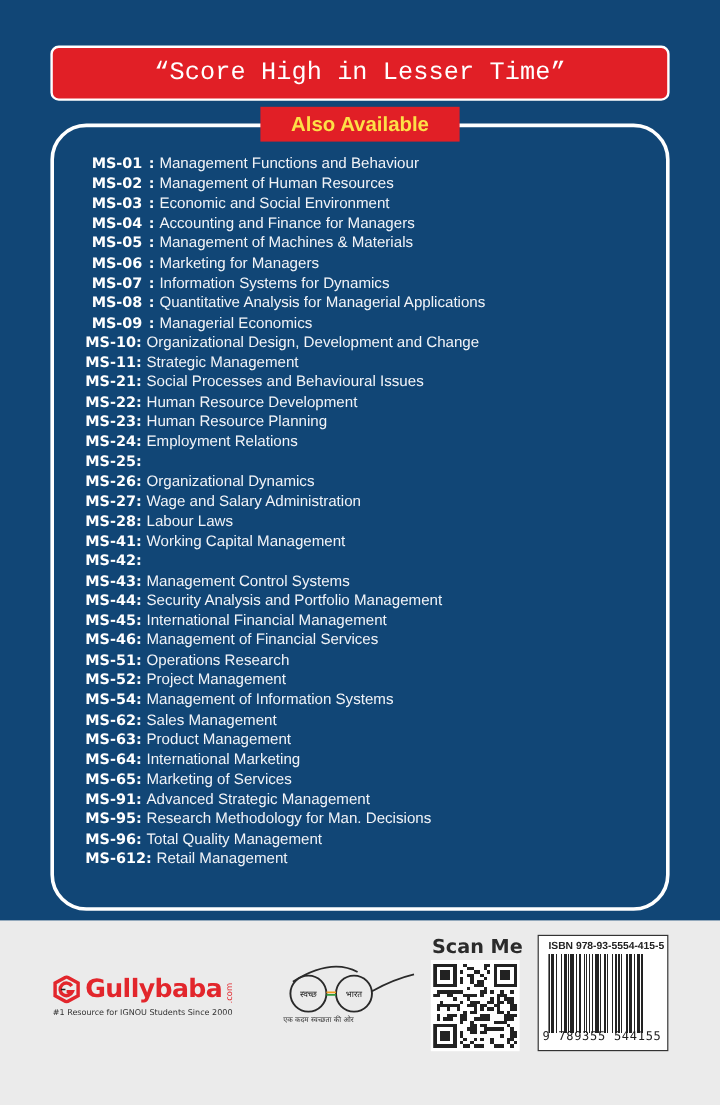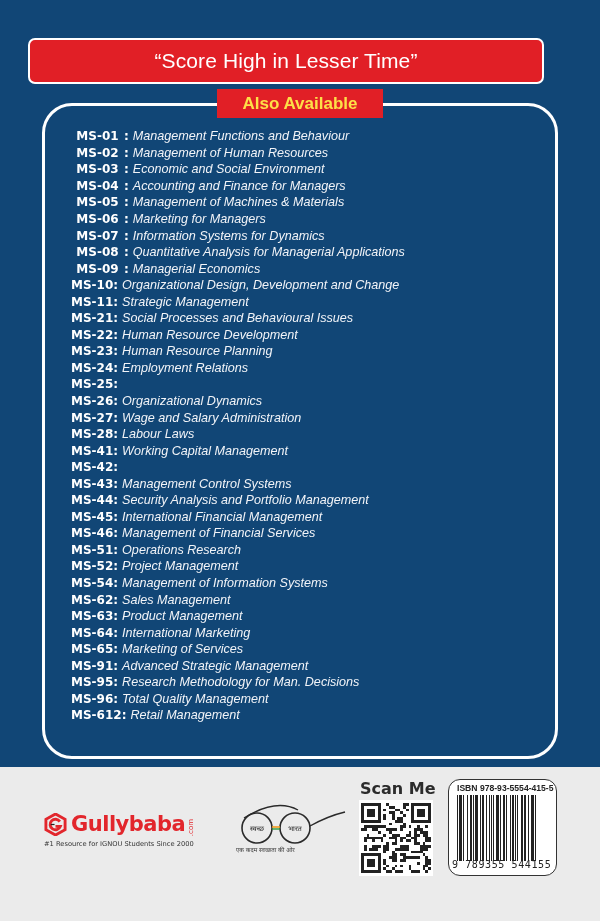--- a/index.html
+++ b/index.html
@@ -2,57 +2,57 @@
 <html><head>
 <meta charset="utf-8">
 <style>
   * { box-sizing: border-box; margin: 0; padding: 0; }
   html, body { width: 600px; height: 921px; overflow: hidden; }
   body { font-family: "DejaVu Sans", sans-serif; background: #ebebeb; position: relative; }
 
   .cover-top { position: absolute; left: 0; top: 0; width: 600px; height: 767px; background: #114676; }
 
   .tagline {
-    position: absolute; left: 28px; top: 38px; width: 516px; height: 46px;
+    position: absolute; left: 42px; top: 38px; width: 516px; height: 46px;
     background: #e11f26; border: 2px solid #ffffff; border-radius: 7px;
-    color: #fff; font-family: Liberation Sans, sans-serif; font-size: 21px;
+    color: #fff; font-family: Liberation Mono, monospace; font-size: 21px;
     display: flex; align-items: center; justify-content: center; letter-spacing: 0.1px;
   }
 
   .list-box {
     position: absolute; left: 42px; top: 103px; width: 516px; height: 656px;
     border: 3px solid #ffffff; border-radius: 30px;
   }
   .list-tab {
     position: absolute; left: 217px; top: 89px; width: 166px; height: 29px;
     background: #e11f26; color: #fde047; font-family: "Liberation Sans", sans-serif;
     font-weight: bold; font-size: 17px; display: flex; align-items: center; justify-content: center;
   }
 
   .course-list { position: absolute; left: 71px; top: 128px; width: 470px; list-style: none; }
   .course-row { height: 16.55px; display: flex; align-items: center; white-space: nowrap; color: #fff; font-size: 12px; }
   .code { font-family: "DejaVu Sans", sans-serif; font-weight: bold; font-size: 12px; text-align: center; }
   .code.wide { display: inline-block; width: 53px; }
   .sep { font-weight: bold; margin-right: 4px; }
-  .title { font-family: "Liberation Sans", sans-serif; font-size: 12.6px; color: #f2f4f8; font-style: italic; }
+  .title { font-family: "Liberation Sans", sans-serif; font-size: 12.6px; color: #f2f4f8; }
 
   .footer-logo { position: absolute; left: 44px; top: 812px; }
   .brand-row { display: flex; align-items: flex-end; }
   .g-hex { width: 23px; height: 23px; margin-right: 4px; }
   .brand-name { font-family: "DejaVu Sans", sans-serif; font-weight: bold; font-size: 21px; color: #e2262c; letter-spacing: -0.5px; }
   .brand-tld { font-family: "DejaVu Sans", sans-serif; font-size: 7px; color: #e2262c; writing-mode: vertical-rl; transform: rotate(180deg); margin-left: 2px; }
   .brand-tagline { font-family: "DejaVu Sans", sans-serif; font-size: 6.7px; color: #333; margin-top: 4px; }
 
   .swachh { position: absolute; left: 236px; top: 802px; width: 110px; height: 60px; }
   .swachh-caption { position: absolute; left: 236px; top: 846px; font-size: 6px; color: #333; }
 
   .scan-label { position: absolute; left: 360px; top: 779px; font-family: "DejaVu Sans", sans-serif; font-weight: bold; font-size: 16px; color: #2b2b2b; }
   .qr { position: absolute; left: 359px; top: 800px; width: 74px; height: 76px; background: #fff; padding: 2px; }
 
-  .isbn-box { position: absolute; left: 448px; top: 779px; width: 109px; height: 97px; background: #fff; border: 1.5px solid #333; border-radius: 12px; }
+  .isbn-box { position: absolute; left: 448px; top: 779px; width: 109px; height: 97px; background: #fff; border: 1.5px solid #333; border-radius: 0; }
   .isbn-text { position: absolute; left: 8px; top: 3px; font-family: "Liberation Sans", sans-serif; font-weight: bold; font-size: 8.6px; color: #222; white-space: nowrap; }
   .barcode { position: absolute; left: 8px; top: 15px; width: 94px; height: 66px; }
   .isbn-digits { position: absolute; left: 3px; top: 79px; font-family: "DejaVu Sans Mono", monospace; font-size: 10px; color: #222; letter-spacing: 0.6px; white-space: nowrap; }
 </style>
 </head>
 <body>
 
 <div class="cover-top"></div>
 
 <div class="tagline">

